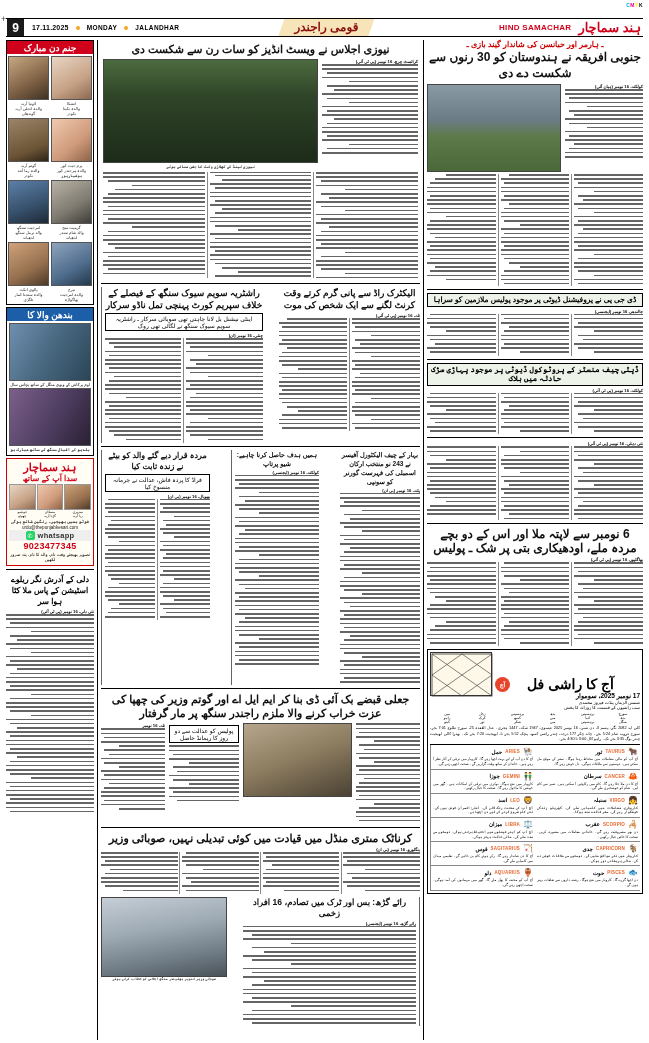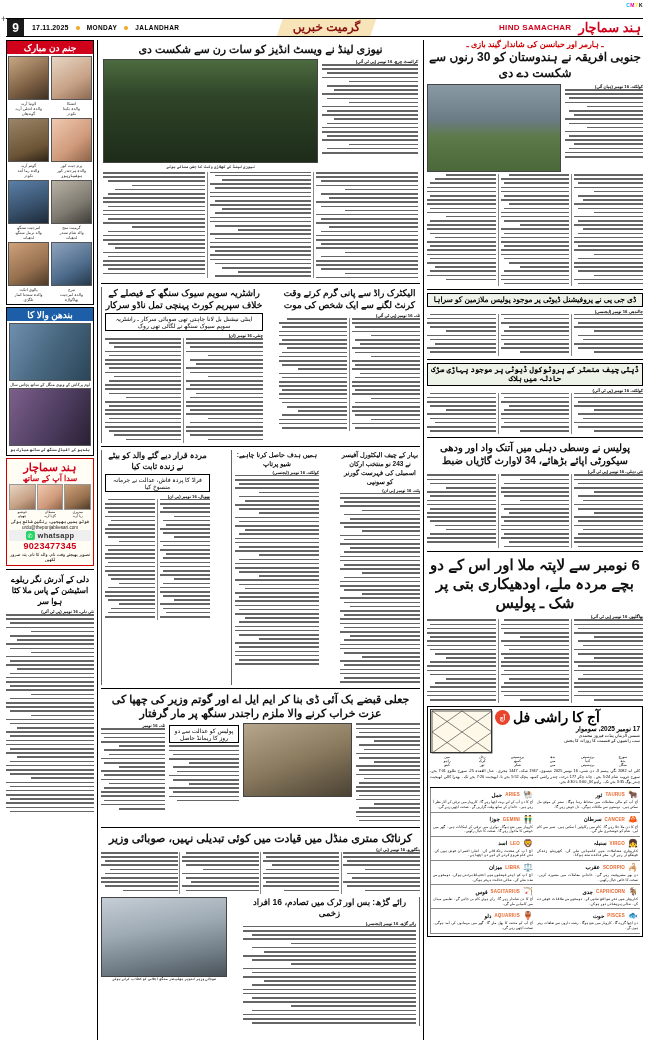--- a/index.html
+++ b/index.html
@@ -129,21 +129,21 @@
   .subhdl { color:#cc0000; font-size:8px; direction:rtl; text-align:center; font-weight:bold; }
   .bar-hd { border:1px solid #000; background:#eef3ea; font-size:7.5px; text-align:center;
             direction:rtl; font-weight:bold; padding:1.5px 2px; }
 
   
   .horo { border:1px solid #000; margin-top:3px; padding:2px; }
   .horo-top { display:flex; align-items:flex-start; gap:3px; }
   .kundli { width:62px; height:44px; border:.8px solid #333; position:relative; background:#fdf8e8; }
   .kundli svg { position:absolute; inset:0; }
   .horo-title { flex:1; text-align:right; }
-  .horo-logo { font-size:14px; font-weight:bold; color:#000; direction:rtl; display:flex; justify-content:flex-end; align-items:center; gap:3px;}
+  .horo-logo { font-size:14px; font-weight:bold; color:#000; direction:rtl; display:flex; justify-content:flex-end; align-items:center; gap:17px;margin-top:24px;}
   .horo-badge { background:#e8442c; color:#fff; border-radius:50%; width:15px;height:15px;
                 font-size:6px; display:flex;align-items:center;justify-content:center; }
   .horo-date { font-size:6.5px; font-weight:bold; direction:rtl; text-align:right; }
   .horo-sub { font-size:4.4px; direction:rtl; text-align:right; }
   .planets { display:grid; grid-template-columns:repeat(6,1fr); font-size:3.6px; direction:rtl;
              text-align:center; gap:0 1px; margin-top:2px; }
   .panchang { font-size:3.8px; direction:rtl; text-align:justify; line-height:5.4px; margin-top:2px; }
   .signs { display:grid; grid-template-columns:1fr 1fr; border-top:.7px solid #000; margin-top:2px; }
   .sign { border-bottom:.6px solid #888; padding:2px; }
   .sign:nth-child(odd){ border-left:.6px solid #888; }
@@ -163,21 +163,21 @@
     <span>C</span><span>M</span><span>Y</span><span>K</span>
   </div>
 
   <div class="masthead">
     <div class="pageno">9</div>
     <div class="mh-date">17.11.2025</div>
     <div class="mh-dot"></div>
     <div class="mh-day">MONDAY</div>
     <div class="mh-dot"></div>
     <div class="mh-city">JALANDHAR</div>
-    <div class="mh-center">گرمیت خبریں</div>
+    <div class="mh-center">قومی راجندر</div>
     <div class="mh-right">
       <div class="mh-eng">HIND SAMACHAR</div>
       <div class="mh-logo">ہند سماچار</div>
     </div>
   </div>
 
   <div class="body-grid">
 
     <div class="col-left">
 
@@ -345,21 +345,21 @@
             <i></i>
             <i></i>
             <i></i>
         </div>
       </div>
     </div>
 
     <div class="col-mid" style="border-left:1px solid #000; border-right:1px solid #000; padding:0 3px">
 
       <div class="art">
-        <div class="hdl art-hdl-l">نیوزی لینڈ نے ویسٹ انڈیز کو سات رن سے شکست دی</div>
+        <div class="hdl art-hdl-l">نیوزی اجلاس نے ویسٹ انڈیز کو سات رن سے شکست دی</div>
         <div style="display:flex; gap:4px; margin-top:3px">
           <div style="flex:1">
             <div class="phSports" style="height:104px;border:.8px solid #444"></div>
             <div style="font-size:4px;direction:rtl;text-align:center;padding:1px 0">نیوزی لینڈ کے کھلاڑی وکٹ کا جشن مناتے ہوئے</div>
           </div>
           <div style="width:96px">
             <div class="dateline">کرائسٹ چرچ، 16 نومبر (پی ٹی آئی)</div>
             <div class="faux rtl">
               <i></i>
                 <i></i>
@@ -1138,21 +1138,20 @@
               <i></i>
               <i></i>
               <i></i>
         </div>
           </div>
       </div>
 
       <div class="rule" style="margin:3px 0"></div>
 
       <div>
-        <div class="hdl" style="font-size:10px;line-height:13px">پولیس نے وسطی دہلی میں آتنک واد اور ودھی سیکورٹی اپائے بڑھائے، 34 لاوارث گاڑیاں ضبط</div>
         <div class="dateline" style="margin-top:2px">نئی دہلی، 16 نومبر (پی ٹی آئی)</div>
         <div class="cols3 rtl">
             <div class="faux">
           <i></i>
               <i></i>
               <i></i>
               <i></i>
               <i></i>
               <i></i>
               <i></i>
@@ -1202,21 +1201,21 @@
           <i></i>
               <i></i>
               <i></i>
         </div>
           </div>
       </div>
 
       <div class="rule" style="margin:3px 0"></div>
 
       <div>
-        <div class="hdl" style="font-size:15px;line-height:19px">6 نومبر سے لاپتہ ملا اور اس کے دو بچے مردہ ملے، اودھیکاری بتی پر شک ـ پولیس</div>
+        <div class="hdl" style="font-size:12px;line-height:14px">6 نومبر سے لاپتہ ملا اور اس کے دو بچے مردہ ملے، اودھیکاری بتی پر شک ـ پولیس</div>
         <div class="dateline" style="margin-top:2px">بھاگلپور، 16 نومبر (پی ٹی آئی)</div>
         <div class="cols3 rtl">
             <div class="faux">
           <i></i>
               <i></i>
               <i></i>
               <i></i>
               <i></i>
               <i></i>
               <i></i>

